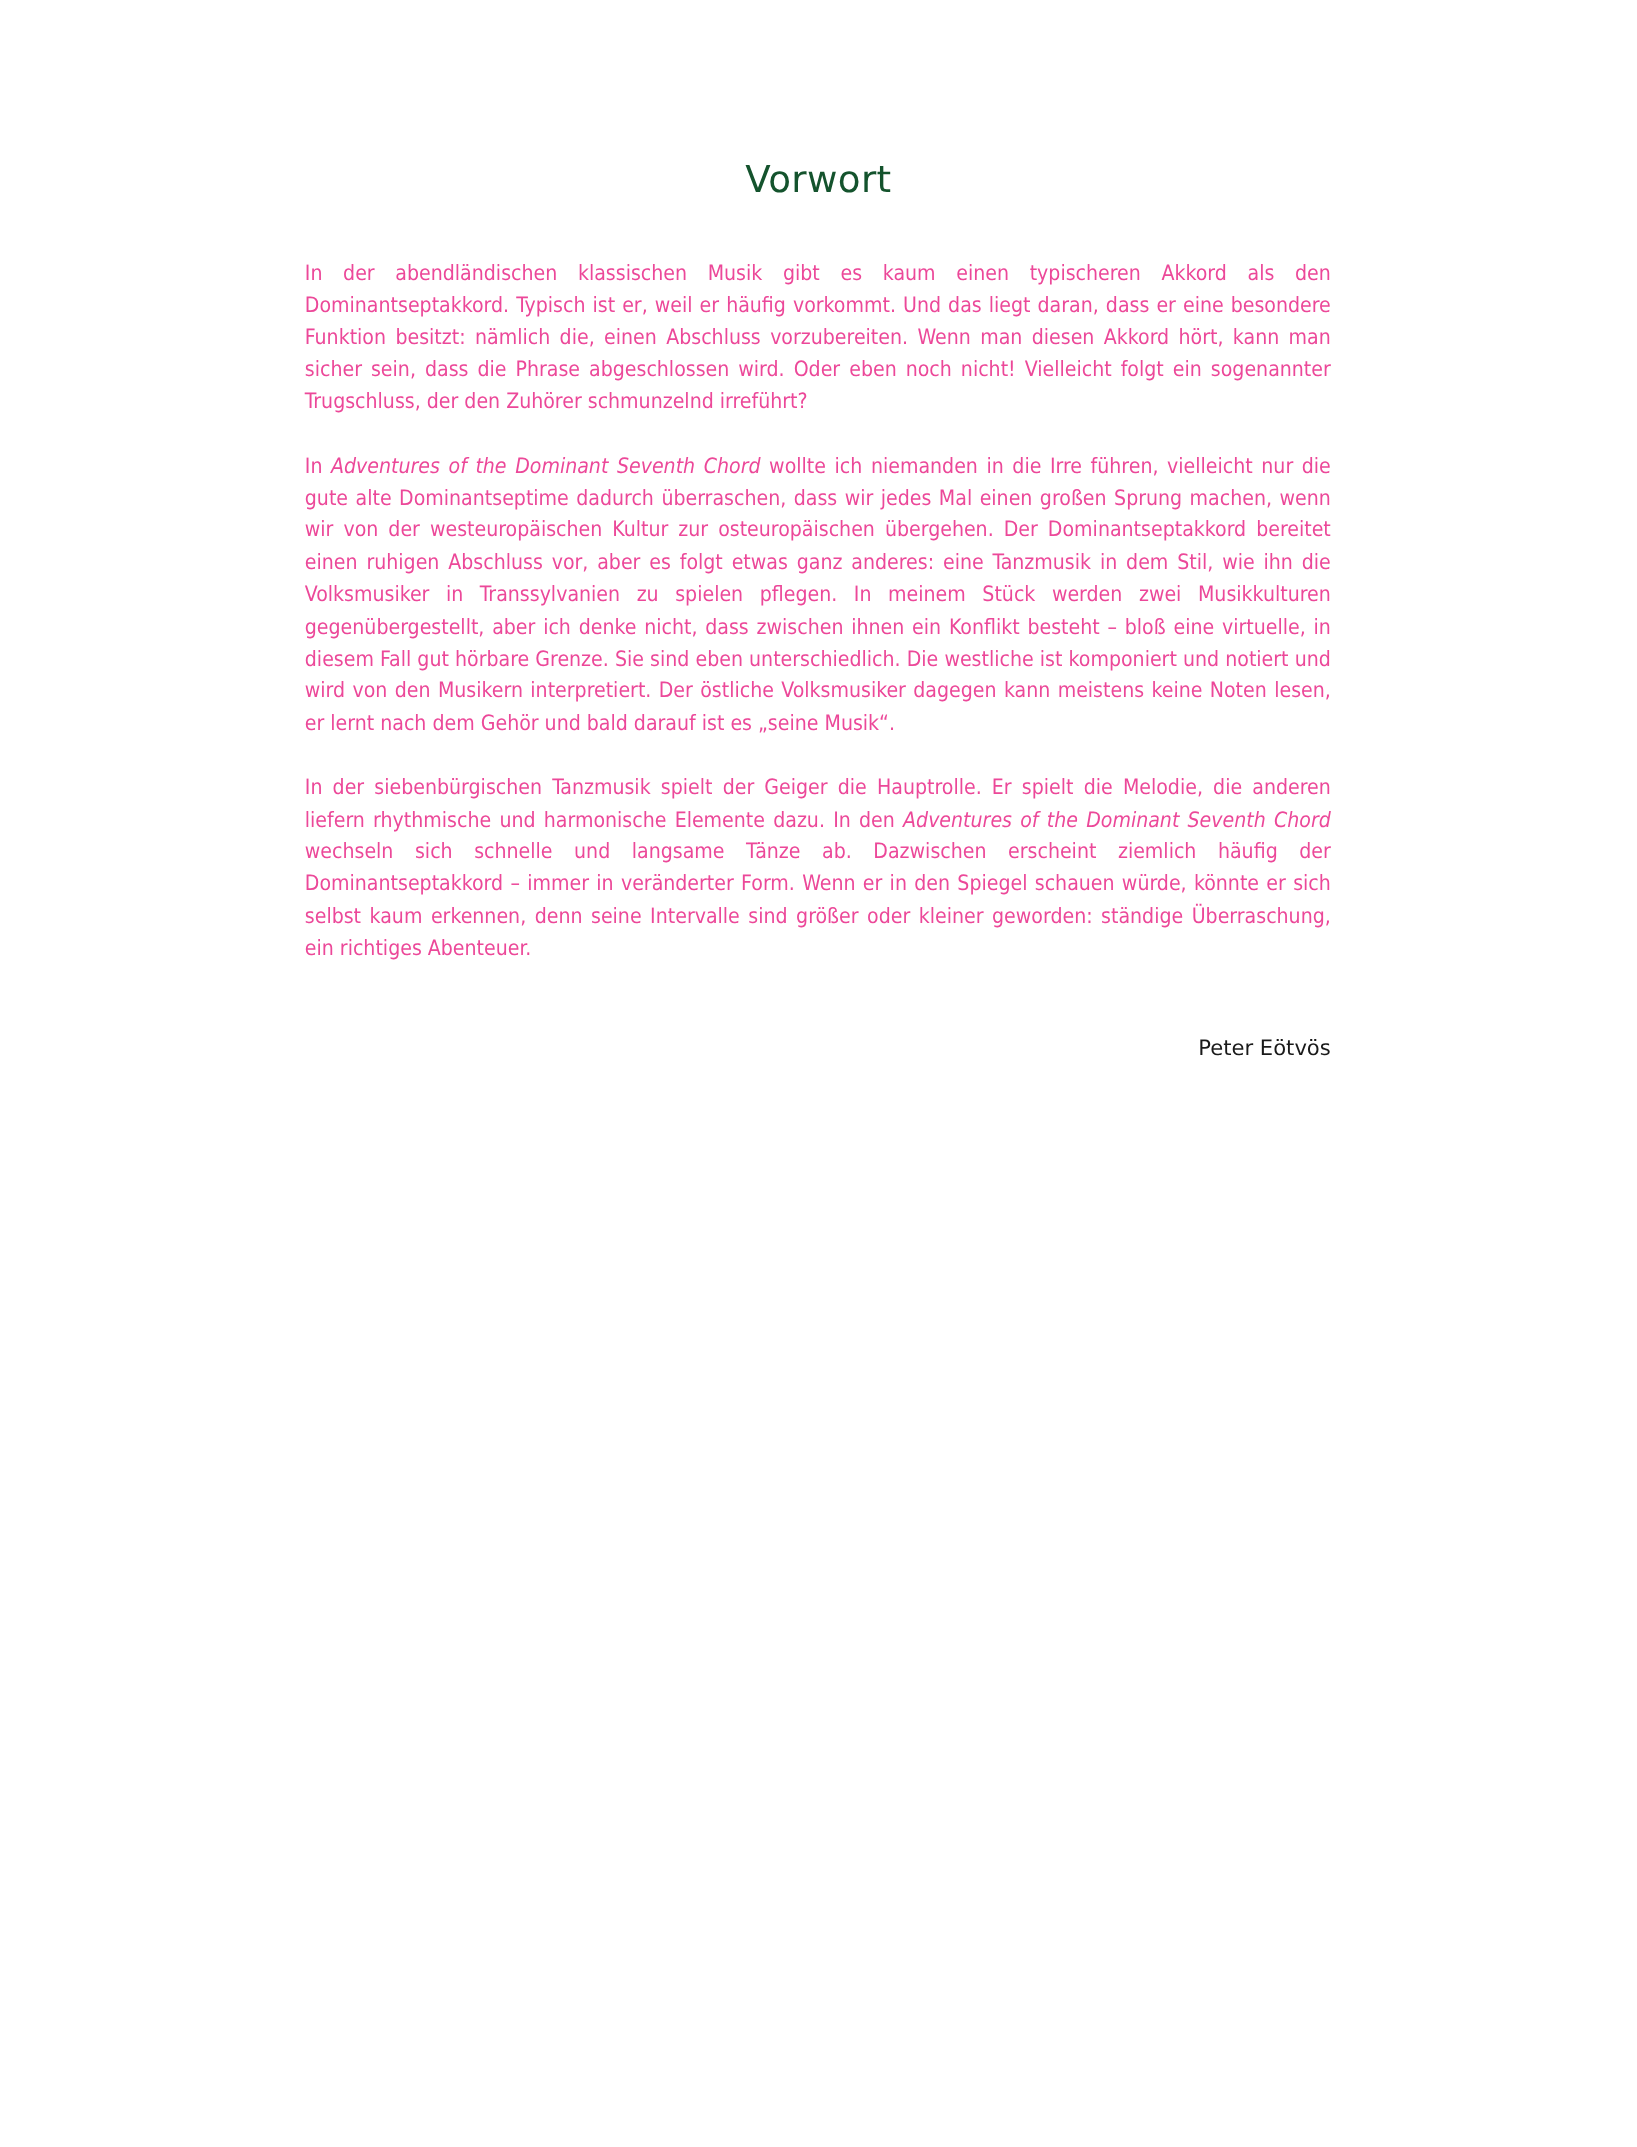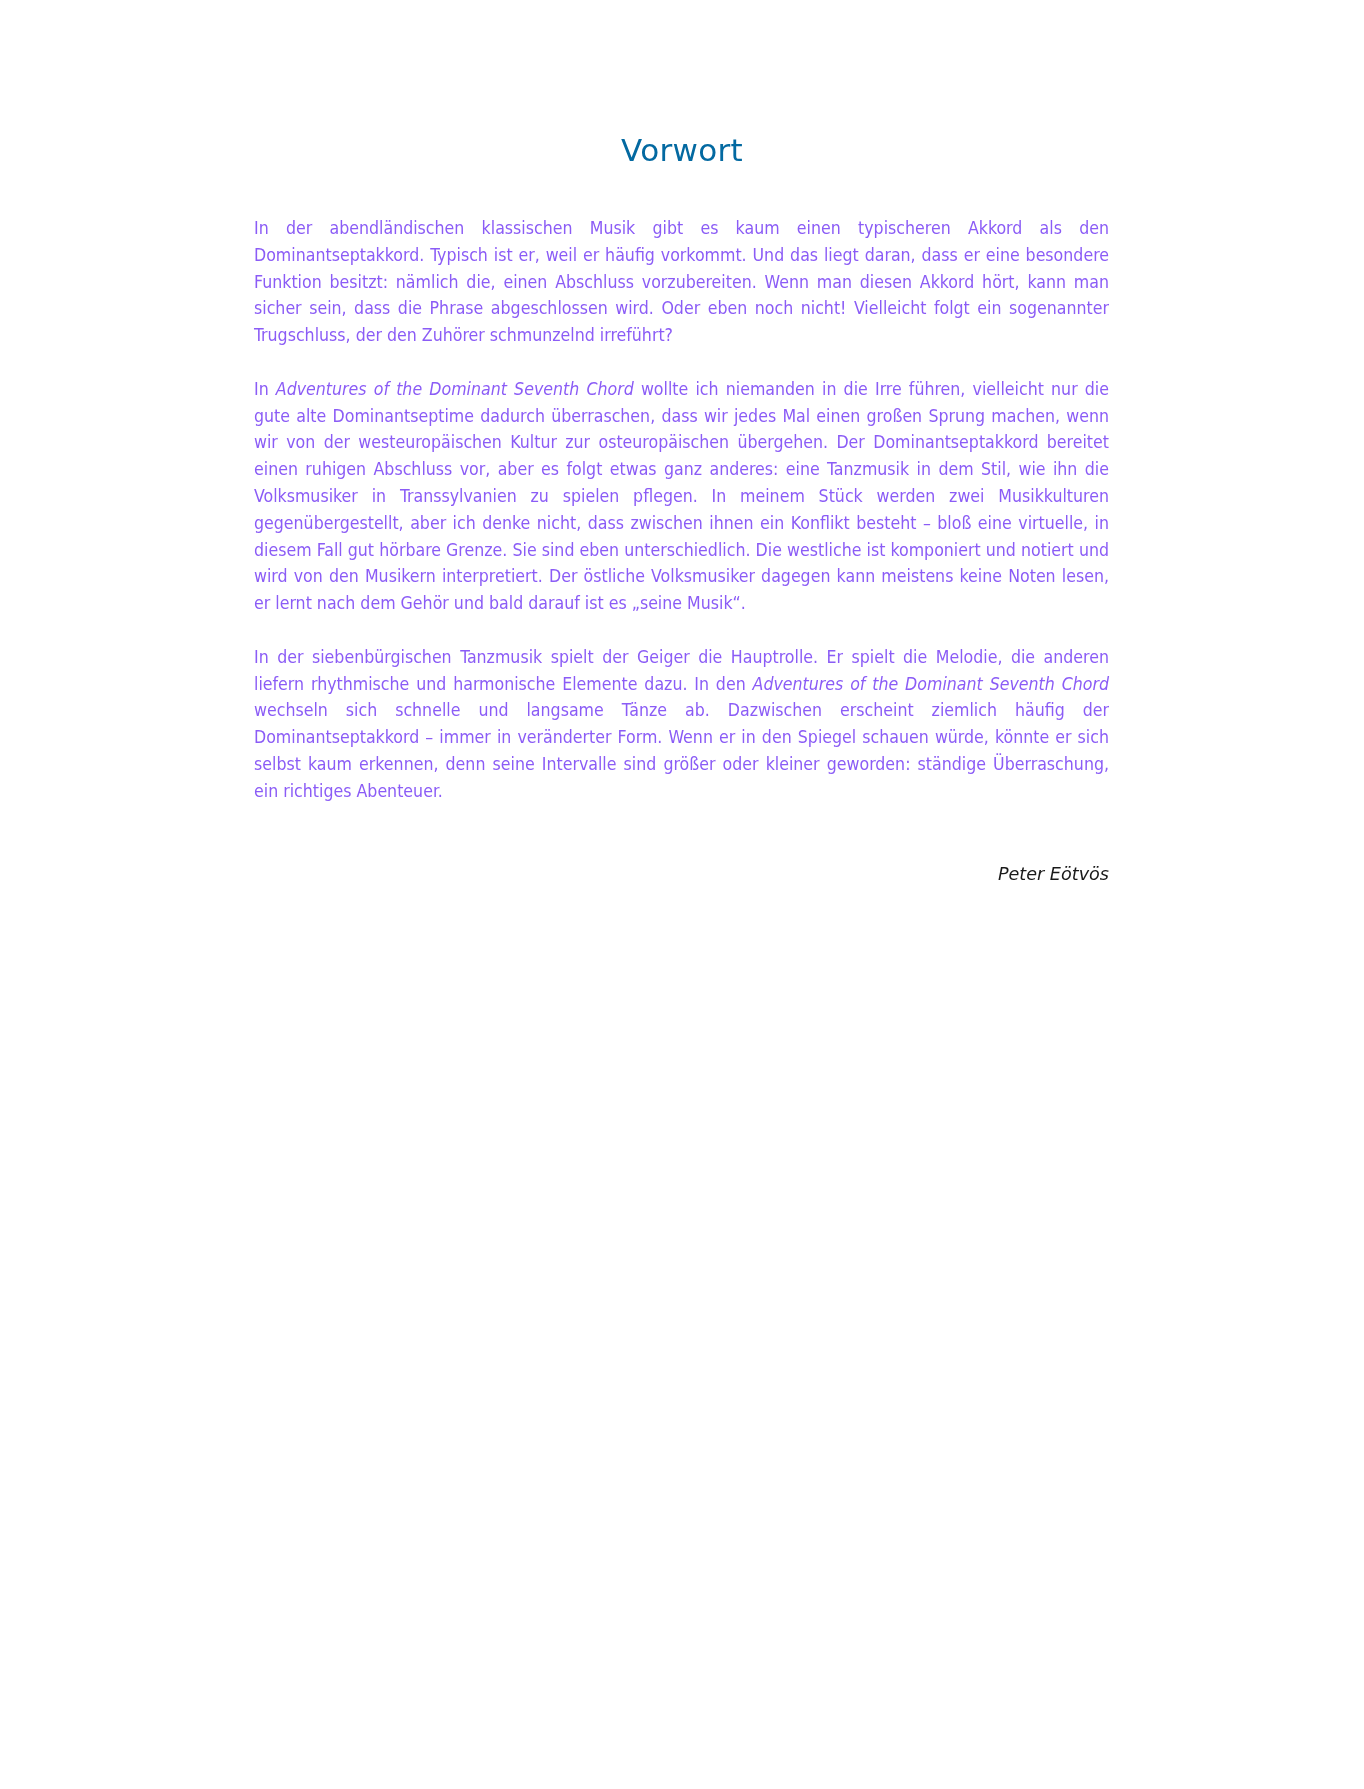--- a/index.html
+++ b/index.html
@@ -1,34 +1,34 @@
 <!DOCTYPE html>
 <html><head>
 <meta charset="utf-8">
 <style>
   html, body { margin: 0; padding: 0; background: #ffffff; }
   body { width: 1364px; height: 1789px; position: relative; overflow: hidden; }
   .page { position: absolute; left: 0; top: 0; width: 1364px; height: 1789px; background: #fff; }
   .title {
     position: absolute; top: 132px; left: 0; width: 1364px; text-align: center;
     font-family: "DejaVu Sans", sans-serif; font-size: 31px; font-weight: normal;
-    color: #0369a1; margin: 0; letter-spacing: 0.3px;
+    color: #14532d; margin: 0; letter-spacing: 0.3px;
   }
   .body {
     position: absolute; left: 254px; top: 215px; width: 855px;
     font-family: "DejaVu Sans", sans-serif; font-size: 17.6px; line-height: 26.8px;
-    color: #8b5cf6; text-align: justify;
+    color: #ec4899; text-align: justify;
     font-stretch: condensed;
   }
   .para { margin: 0 0 26.8px 0; }
   .para span.it { font-style: italic; margin-top: 48px; }
   .signature {
     position: absolute; left: 254px; width: 855px; top: 861px;
     text-align: right; font-family: "DejaVu Sans", sans-serif;
-    font-size: 17.6px; line-height: 26.8px; color: #1a1a1a; font-style: italic;
+    font-size: 17.6px; line-height: 26.8px; color: #1a1a1a;
   }
 </style>
 </head>
 <body>
 
 <div class="page">
   <h1 class="title">Vorwort</h1>
 
   <div class="body">
     <p class="para">

